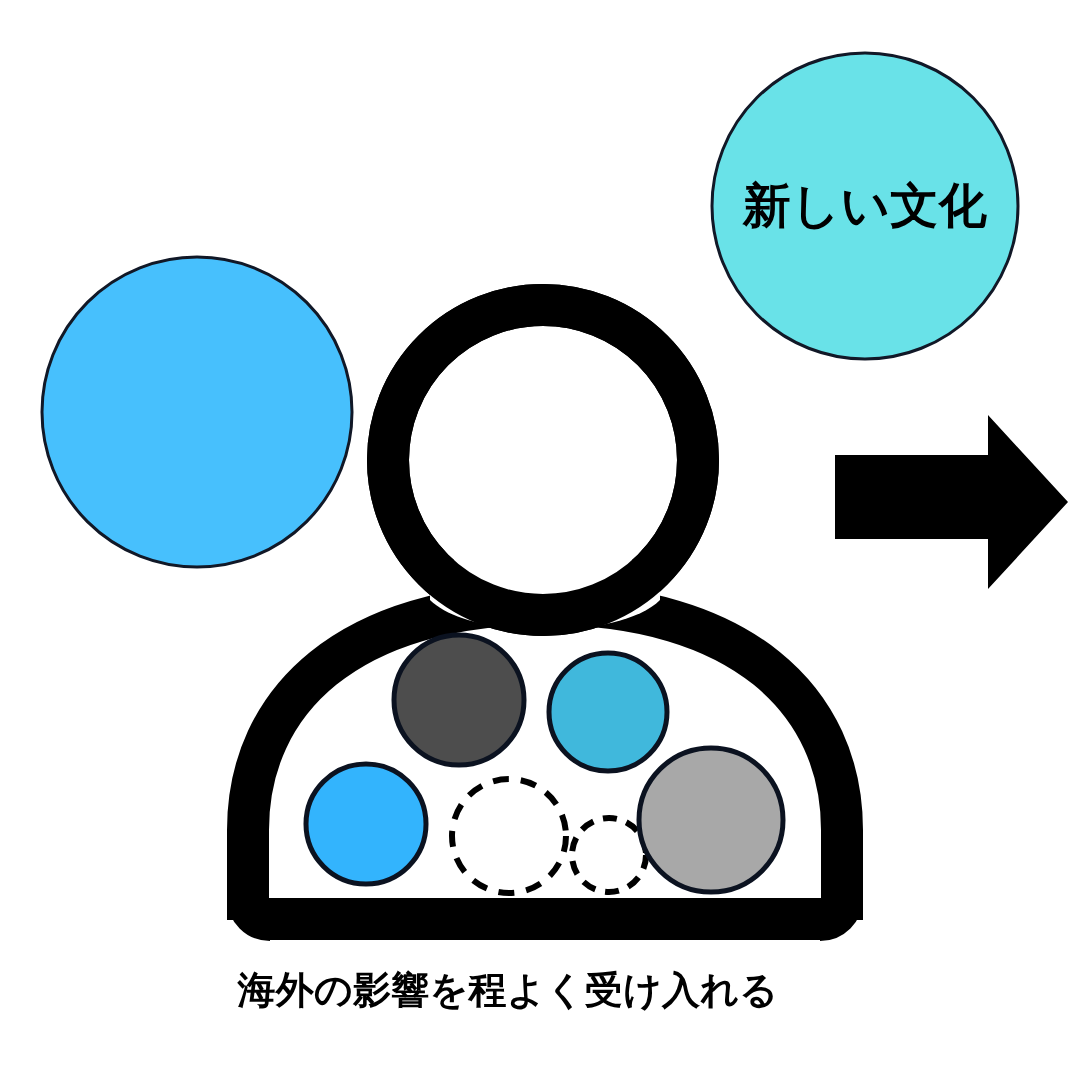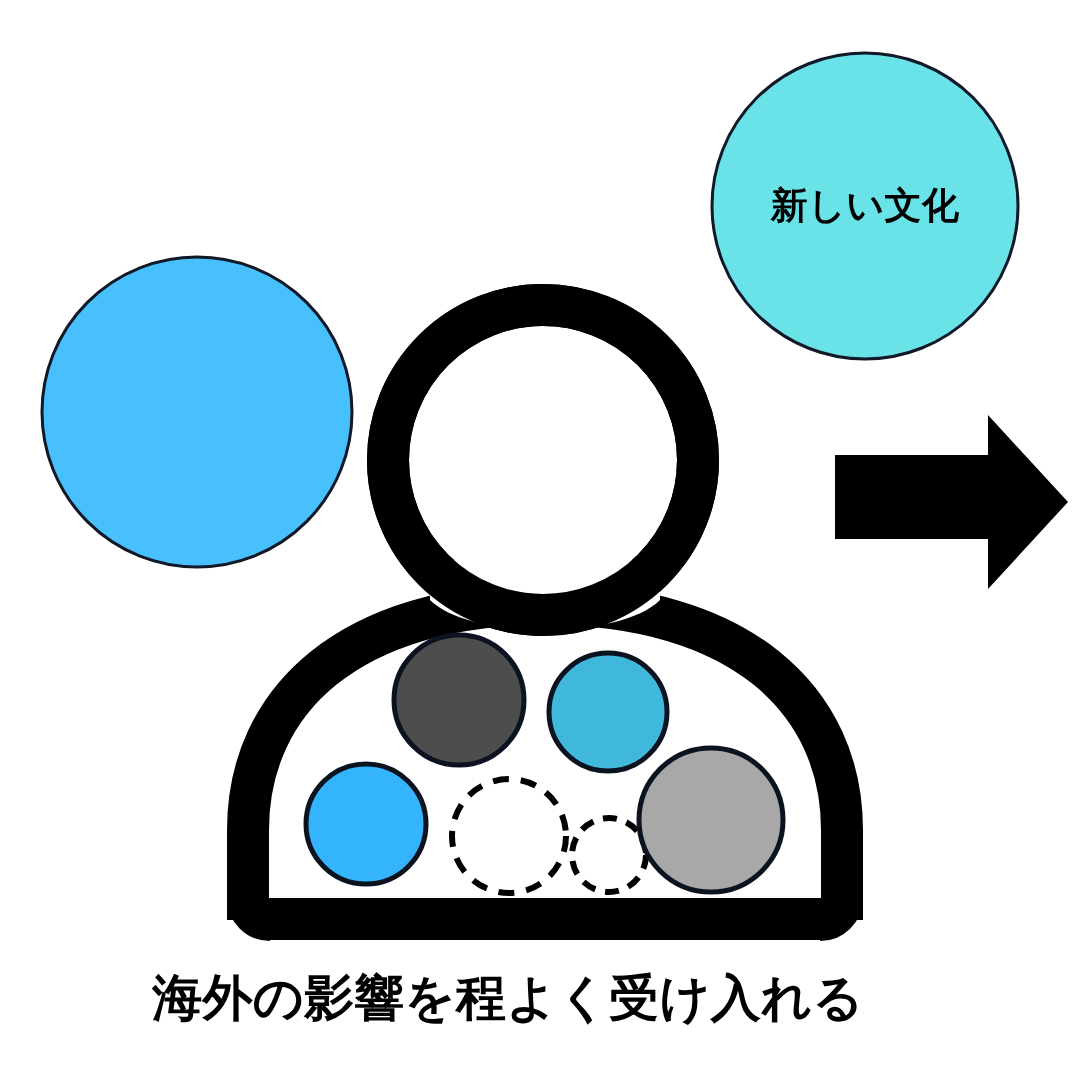--- a/index.html
+++ b/index.html
@@ -42,29 +42,29 @@
     top: 320px;
     width: 284px;
     height: 184px;
     font-size: 54px;
   }
   #label-culture {
     left: 718px;
     top: 160px;
     width: 294px;
     height: 92px;
-    font-size: 37px;
+    font-size: 48px;
   }
   #caption {
     position: absolute;
     left: 0;
     top: 965px;
     width: 1016px;
     text-align: center;
-    font-size: 50px;
+    font-size: 38px;
     font-weight: 700;
     color: #000000;
     letter-spacing: 0.005em;
   }
 </style>
 </head>
 <body>
 
 <div id="stage">
 

